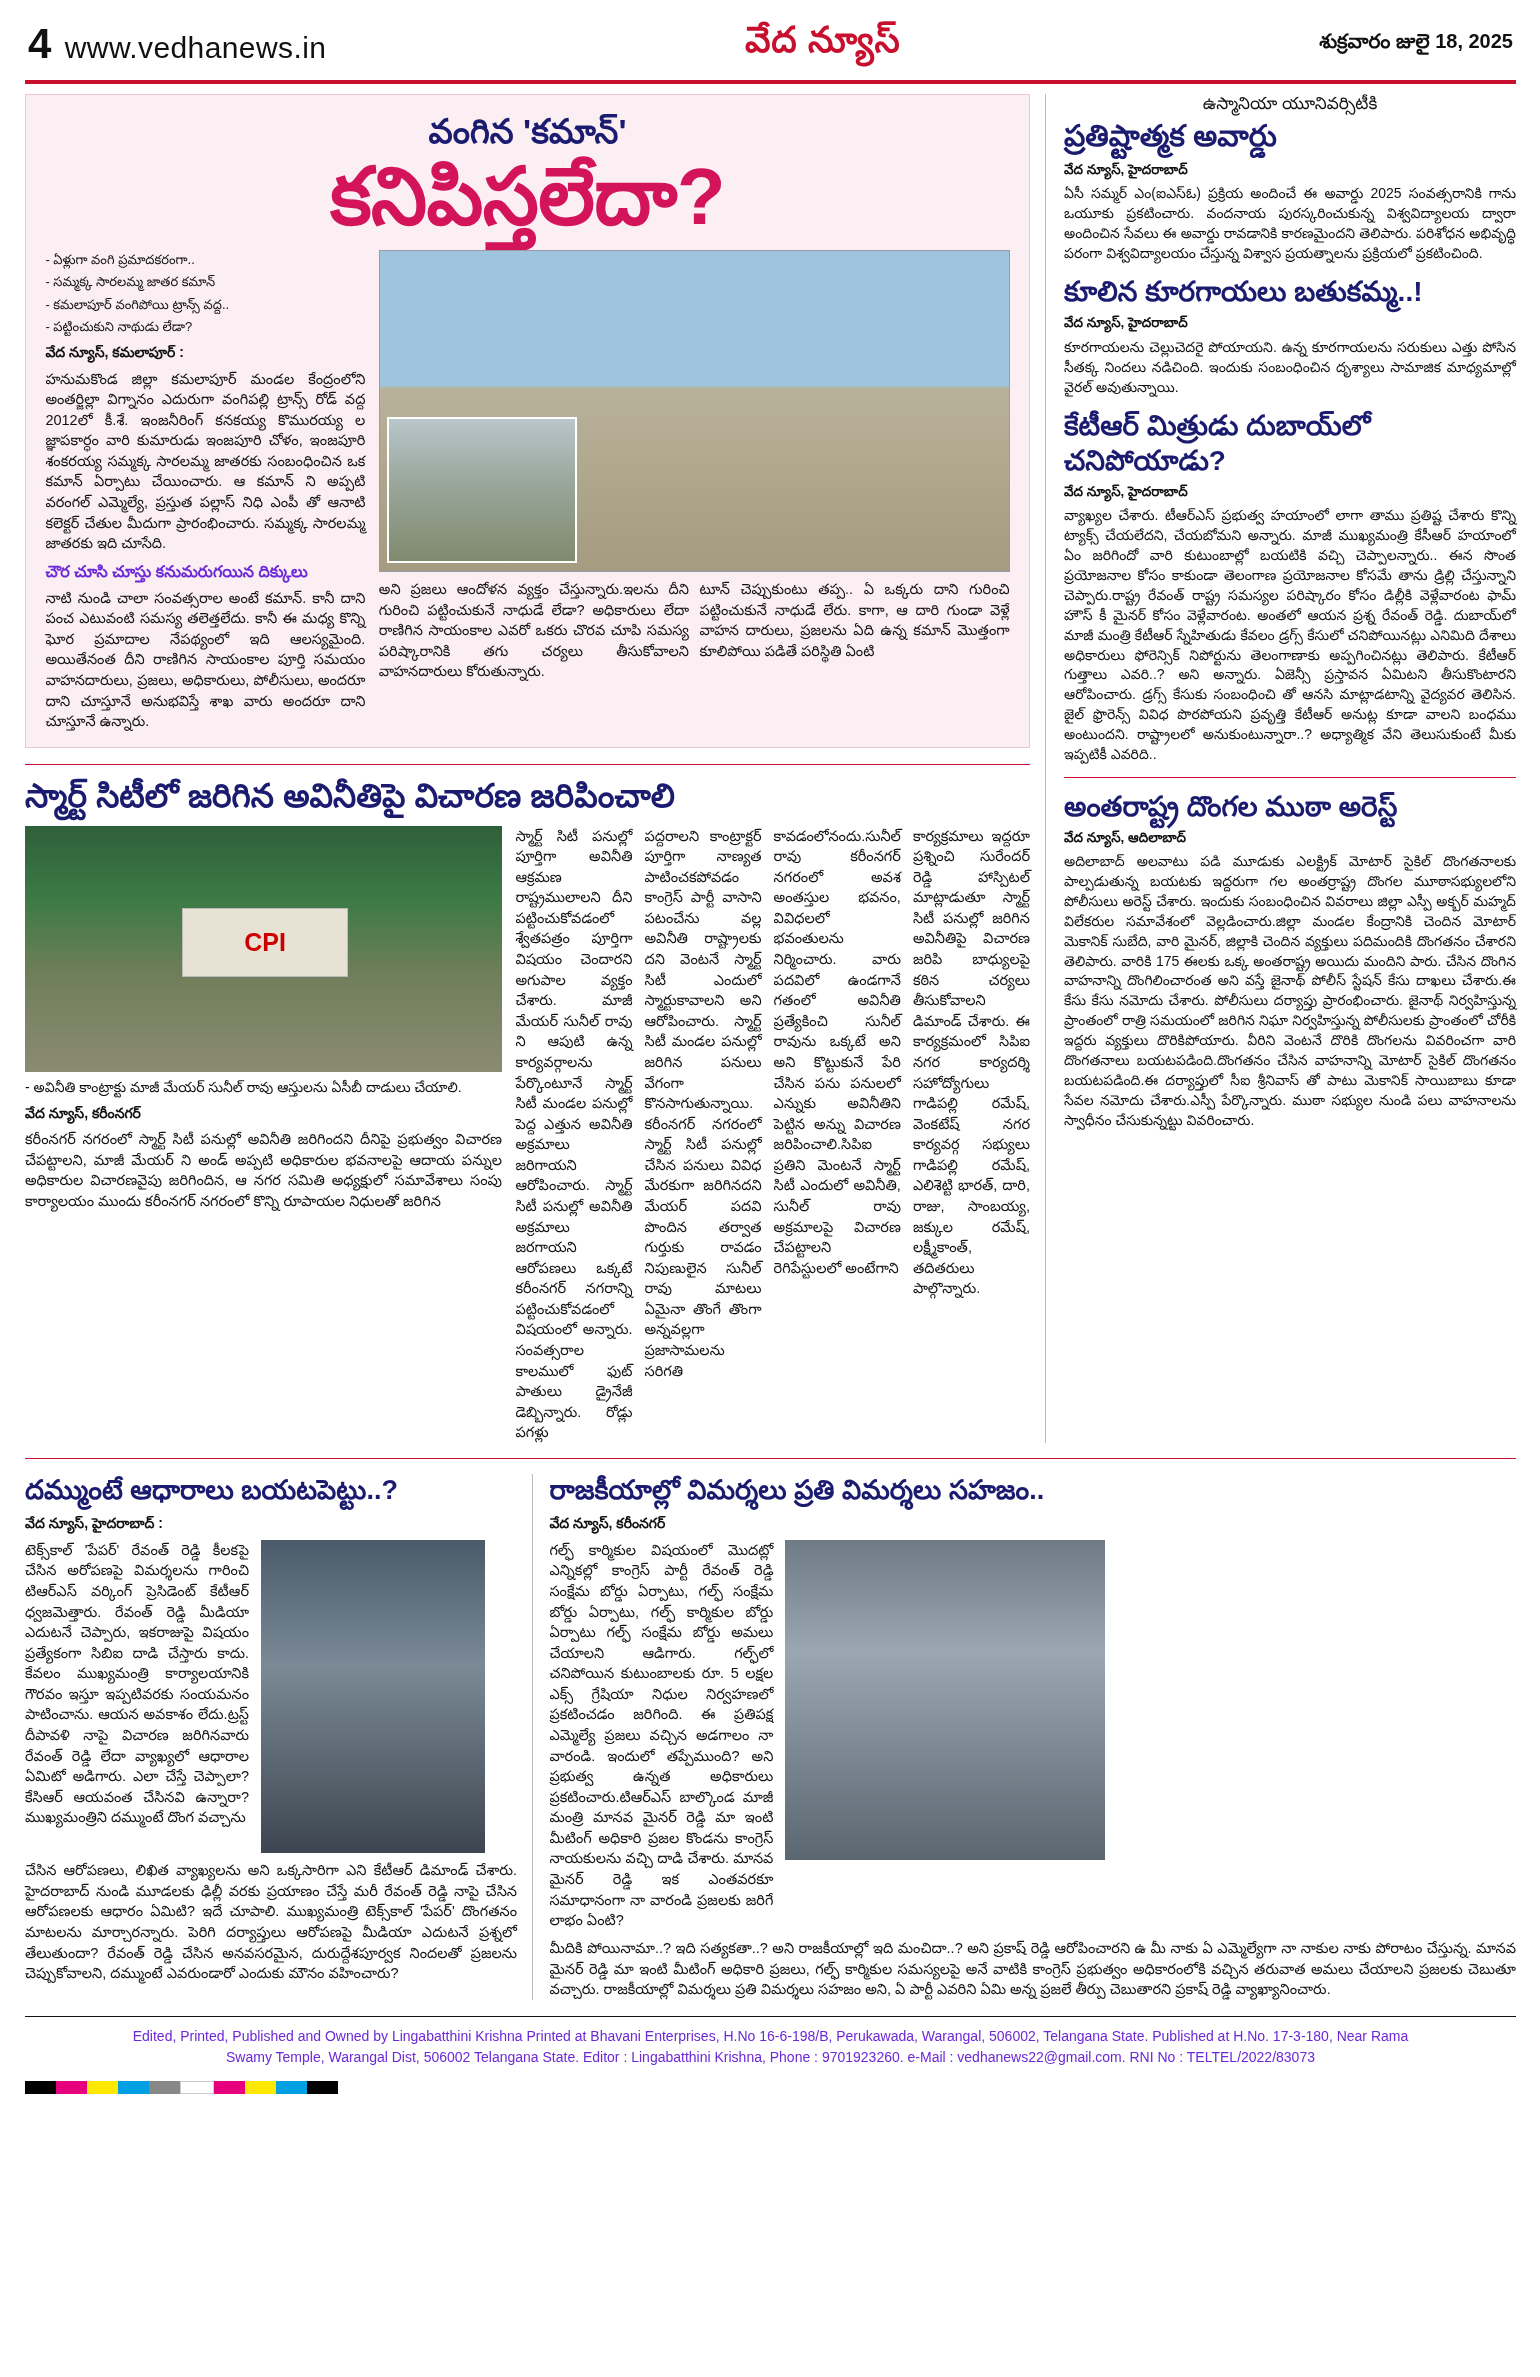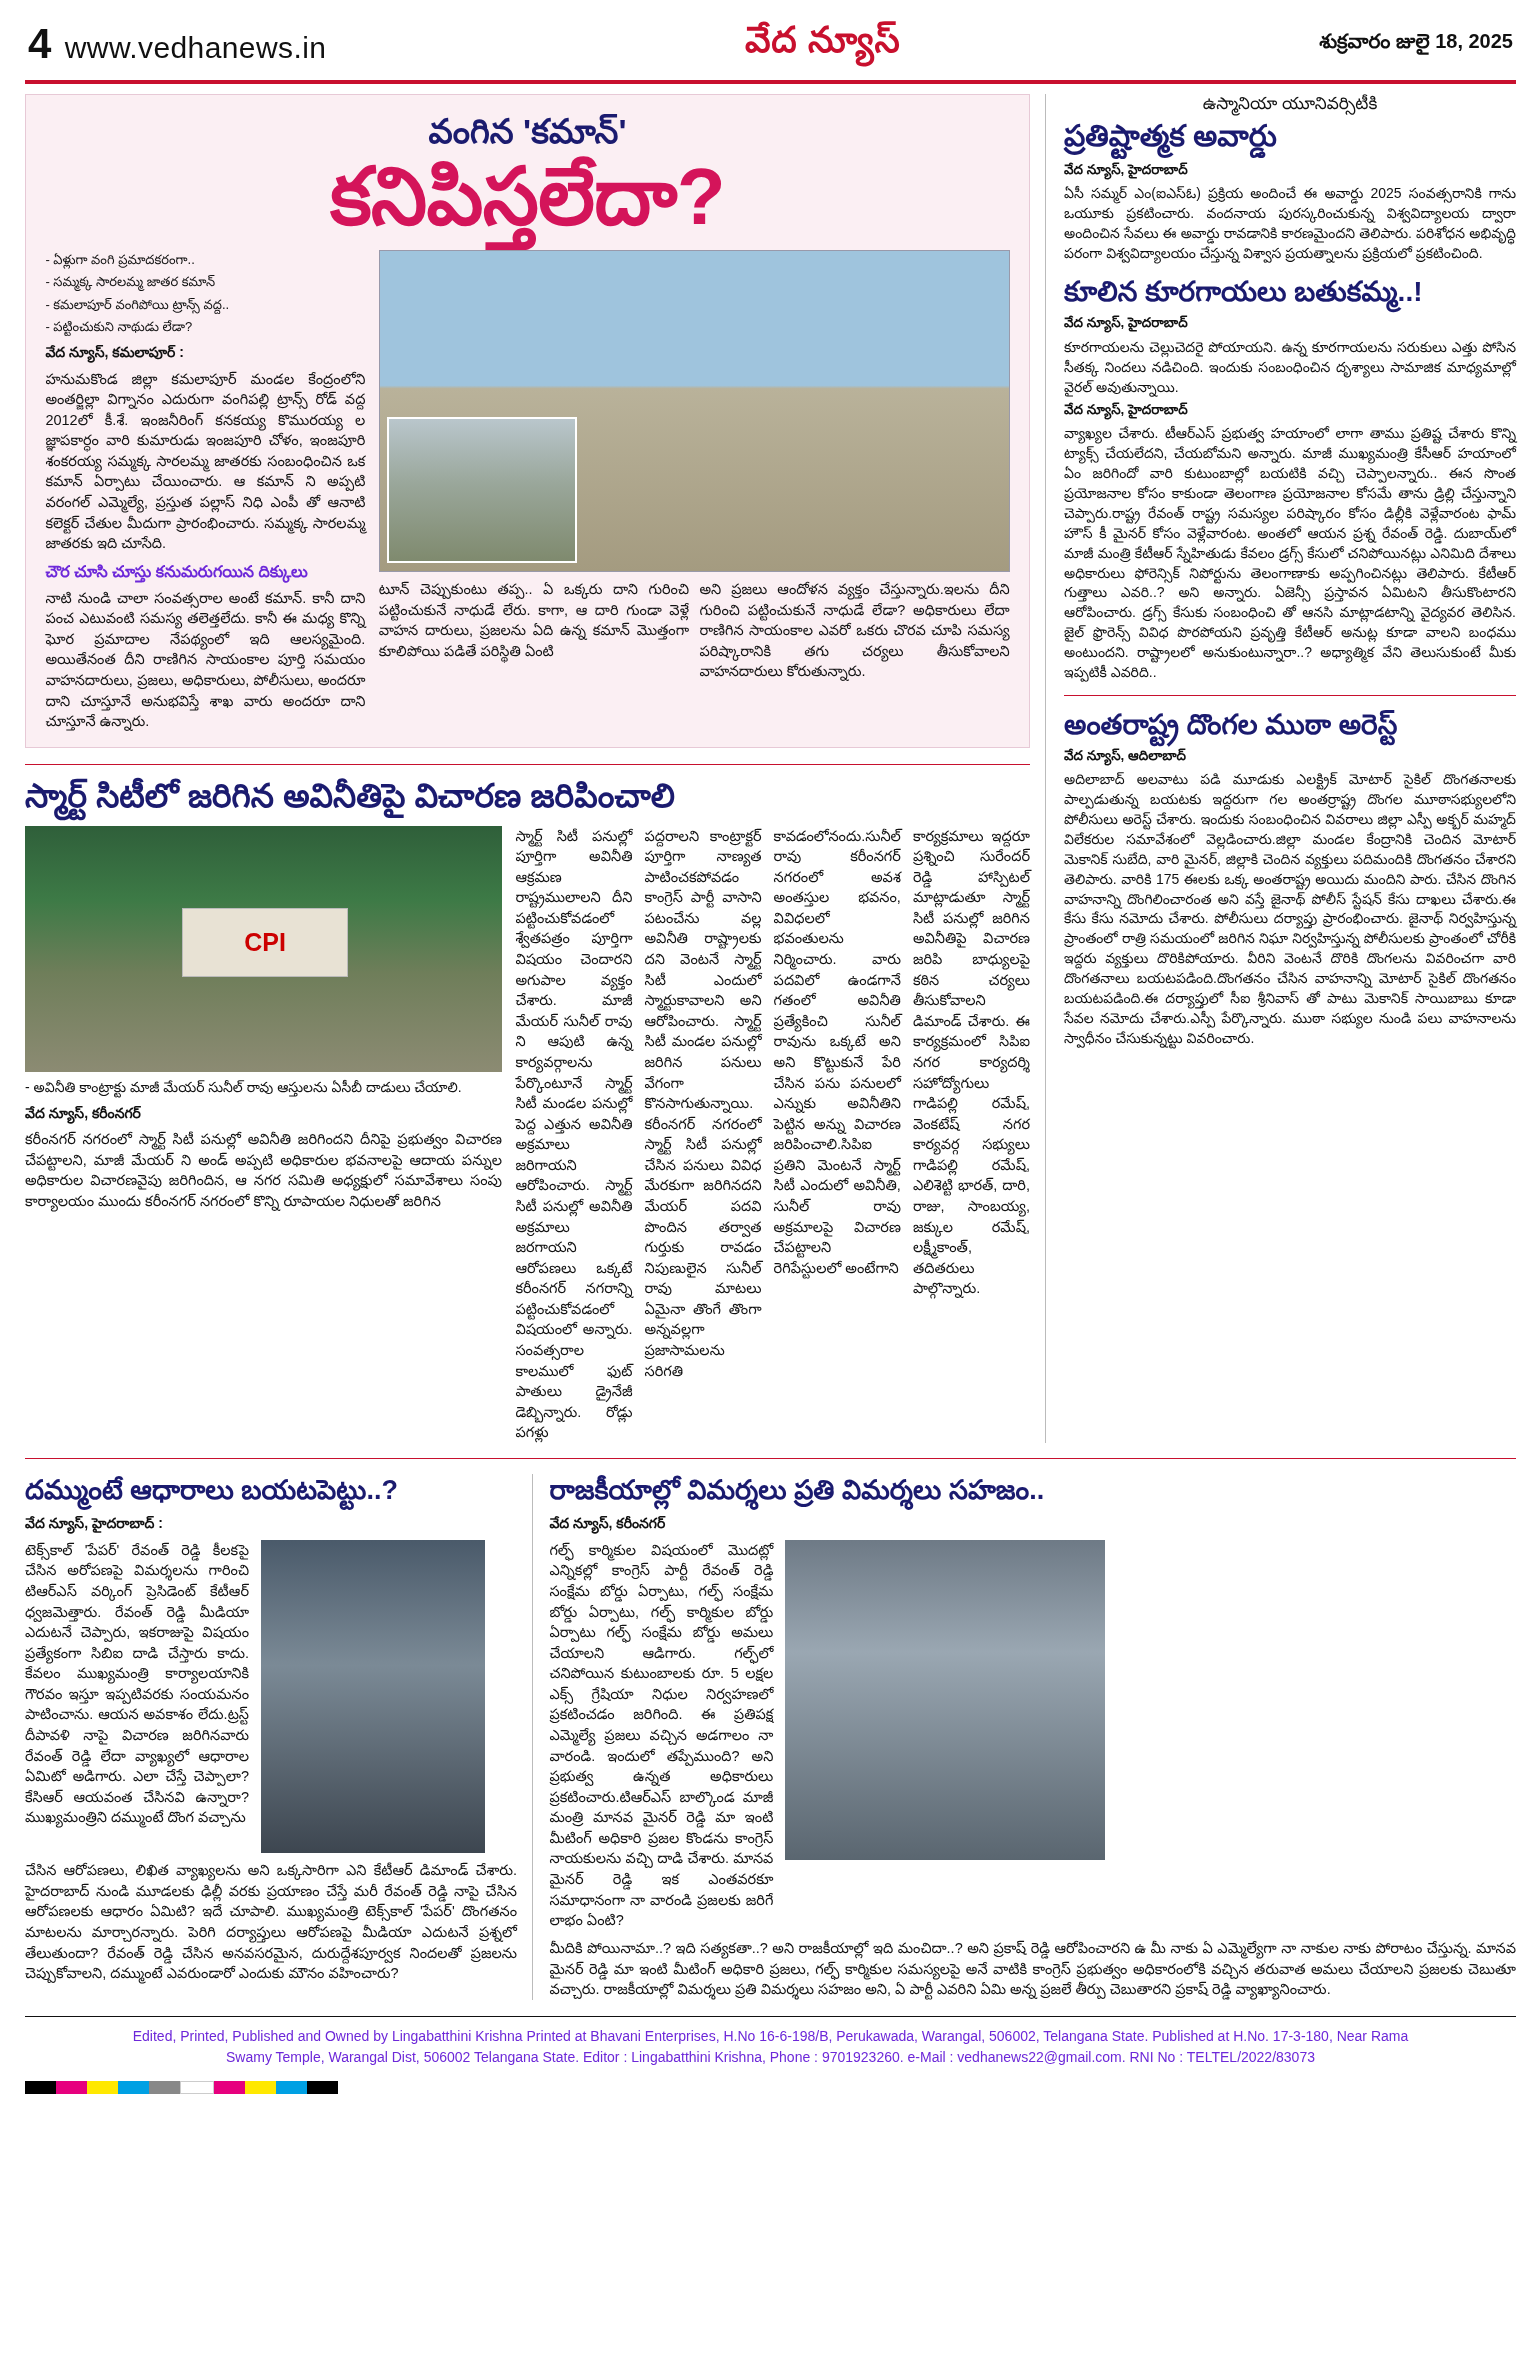--- a/index.html
+++ b/index.html
@@ -159,22 +159,22 @@
             <div class="ptext">హనుమకొండ జిల్లా కమలాపూర్ మండల కేంద్రంలోని అంతర్జిల్లా విగ్నానం ఎదురుగా వంగిపల్లి ట్రాన్స్ రోడ్ వద్ద 2012లో కీ.శే. ఇంజనీరింగ్ కనకయ్య కొమురయ్య ల జ్ఞాపకార్ధం వారి కుమారుడు ఇంజపూరి చోళం, ఇంజపూరి శంకరయ్య సమ్మక్క సారలమ్మ జాతరకు సంబంధించిన ఒక కమాన్ ఏర్పాటు చేయించారు. ఆ కమాన్ ని అప్పటి వరంగల్ ఎమ్మెల్యే, ప్రస్తుత పల్లాస్ నిధి ఎంపీ తో ఆనాటి కలెక్టర్ చేతుల మీదుగా ప్రారంభించారు. సమ్మక్క సారలమ్మ జాతరకు ఇది చూసేది.</div>
             <div class="subhead-red">చౌర చూసి చూస్తు కనుమరుగయిన దిక్కులు</div>
             <div class="ptext">నాటి నుండి చాలా సంవత్సరాల అంటే కమాన్. కానీ దాని పంచ ఎటువంటి సమస్య తలెత్తలేదు. కానీ ఈ మధ్య కొన్ని ఘోర ప్రమాదాల నేపథ్యంలో ఇది ఆలస్యమైంది. అయితేనంత దీని రాణిగిన సాయంకాల పూర్తి సమయం వాహనదారులు, ప్రజలు, అధికారులు, పోలీసులు, అందరూ దాని చూస్తూనే అనుభవిస్తే శాఖ వారు అందరూ దాని చూస్తూనే ఉన్నారు.</div>
           </div>
 
           <div class="lead-col-b">
             <div class="photo ph-main">
               <div class="ph-inset"></div>
             </div>
             <div class="cap-grid">
+              <div class="ptext">అని ప్రజలు ఆందోళన వ్యక్తం చేస్తున్నారు.ఇలను దీని గురించి పట్టించుకునే నాధుడే లేడా? అధికారులు లేదా రాణిగిన సాయంకాల ఎవరో ఒకరు చొరవ చూపి సమస్య పరిష్కారానికి తగు చర్యలు తీసుకోవాలని వాహనదారులు కోరుతున్నారు.</div>
               <div class="ptext">టూన్ చెప్పుకుంటు తప్ప.. ఏ ఒక్కరు దాని గురించి పట్టించుకునే నాధుడే లేరు. కాగా, ఆ దారి గుండా వెళ్లే వాహన దారులు, ప్రజలను ఏది ఉన్న కమాన్ మొత్తంగా కూలిపోయి పడితే పరిస్థితి ఏంటి</div>
-              <div class="ptext">అని ప్రజలు ఆందోళన వ్యక్తం చేస్తున్నారు.ఇలను దీని గురించి పట్టించుకునే నాధుడే లేడా? అధికారులు లేదా రాణిగిన సాయంకాల ఎవరో ఒకరు చొరవ చూపి సమస్య పరిష్కారానికి తగు చర్యలు తీసుకోవాలని వాహనదారులు కోరుతున్నారు.</div>
             </div>
           </div>
         </div>
       </div>
 
       <div class="sec2">
         <div class="head-blue">స్మార్ట్ సిటీలో జరిగిన అవినీతిపై విచారణ జరిపించాలి</div>
         <div class="sec2-body">
           <div class="sec2-photo">
             <div class="ph-rally">
@@ -204,20 +204,21 @@
         <div class="rail-text">ఏసీ సమ్మర్ ఎం(ఐఎస్ఓ) ప్రక్రియ అందించే ఈ అవార్డు 2025 సంవత్సరానికి గాను ఒయూకు ప్రకటించారు. వందనాయ పురస్కరించుకున్న విశ్వవిద్యాలయ ద్వారా అందించిన సేవలు ఈ అవార్డు రావడానికి కారణమైందని తెలిపారు. పరిశోధన అభివృద్ధి పరంగా విశ్వవిద్యాలయం చేస్తున్న విశ్వాస ప్రయత్నాలను ప్రక్రియలో ప్రకటించింది.</div>
       </div>
 
       <div>
         <div class="rail-head-left">కూలిన కూరగాయలు బతుకమ్మ..!</div>
         <div class="rail-byline">వేద న్యూస్, హైదరాబాద్</div>
         <div class="rail-text">కూరగాయలను చెల్లుచెదరై పోయాయని. ఉన్న కూరగాయలను సరుకులు ఎత్తు పోసిన సీతక్క నిందలు నడిచింది. ఇందుకు సంబంధించిన దృశ్యాలు సామాజిక మాధ్యమాల్లో వైరల్ అవుతున్నాయి.</div>
       </div>
 
       <div>
+        <div class="rail-head-left">కేటీఆర్ మిత్రుడు దుబాయ్‌లో చనిపోయాడు?</div>
         <div class="rail-byline">వేద న్యూస్, హైదరాబాద్</div>
         <div class="rail-text">వ్యాఖ్యల చేశారు. టీఆర్ఎస్ ప్రభుత్వ హయాంలో లాగా తాము ప్రతిష్ట చేశారు కొన్ని ట్యాక్స్ చేయలేదని, చేయబోమని అన్నారు. మాజీ ముఖ్యమంత్రి కేసీఆర్ హయాంలో ఏం జరిగిందో వారి కుటుంబాల్లో బయటికి వచ్చి చెప్పాలన్నారు.. ఈన సొంత ప్రయోజనాల కోసం కాకుండా తెలంగాణ ప్రయోజనాల కోసమే తాను డ్రిల్లి చేస్తున్నాని చెప్పారు.రాష్ట్ర రేవంత్ రాష్ట్ర సమస్యల పరిష్కారం కోసం డిల్లీకి వెళ్లేవారంట ఫామ్ హౌస్ కీ మైనర్ కోసం వెళ్లేవారంట. అంతలో ఆయన ప్రశ్న రేవంత్ రెడ్డి. దుబాయ్‌లో మాజీ మంత్రి కేటీఆర్ స్నేహితుడు కేవలం డ్రగ్స్ కేసులో చనిపోయినట్లు ఎనిమిది దేశాలు అధికారులు ఫోరెన్సిక్ నిపోర్టును తెలంగాణాకు అప్పగించినట్లు తెలిపారు. కేటీఆర్ గుత్తాలు ఎవరి..? అని అన్నారు. ఏజెన్సీ ప్రస్తావన ఏమిటని తీసుకొంటారని ఆరోపించారు. డ్రగ్స్ కేసుకు సంబంధించి తో ఆనసి మాట్లాడటాన్ని వైద్యవర తెలిసిన. జైల్ ఫ్రొరెన్స్ వివిధ పొరపోయని ప్రవృత్తి కేటీఆర్ అనుట్ల కూడా వాలని బంధము అంటుందని. రాష్ట్రాలలో అనుకుంటున్నారా..? అధ్యాత్మిక వేని తెలుసుకుంటే మీకు ఇప్పటికీ ఎవరిది..</div>
       </div>
 
       <div class="rail-sep"></div>
 
       <div>
         <div class="rail-head-left">అంతరాష్ట్ర దొంగల ముఠా అరెస్ట్</div>
         <div class="rail-byline">వేద న్యూస్, ఆదిలాబాద్</div>
         <div class="rail-text">అదిలాబాద్ అలవాటు పడి మూడుకు ఎలక్ట్రిక్ మోటార్ సైకిల్ దొంగతనాలకు పాల్పడుతున్న బయటకు ఇద్దరుగా గల అంతర్రాష్ట్ర దొంగల మూఠాసభ్యులలోని పోలీసులు అరెస్ట్ చేశారు. ఇందుకు సంబంధించిన వివరాలు జిల్లా ఎస్పీ అక్బర్ మహ్మద్ విలేకరుల సమావేశంలో వెల్లడించారు.జిల్లా మండల కేంద్రానికి చెందిన మోటార్ మెకానిక్ సుబేది, వారి మైనర్, జిల్లాకి చెందిన వ్యక్తులు పదిమందికి దొంగతనం చేశారని తెలిపారు. వారికి 175 ఈలకు ఒక్క అంతరాష్ట్ర అయిదు మందిని పారు. చేసిన దొంగిన వాహనాన్ని దొంగిలించారంత అని వస్తే జైనాథ్ పోలీస్ స్టేషన్ కేసు దాఖలు చేశారు.ఈ కేసు కేసు నమోదు చేశారు. పోలీసులు దర్యాప్తు ప్రారంభించారు. జైనాథ్ నిర్వహిస్తున్న ప్రాంతంలో రాత్రి సమయంలో జరిగిన నిఘా నిర్వహిస్తున్న పోలీసులకు ప్రాంతంలో చోరీకి ఇద్దరు వ్యక్తులు దొరికిపోయారు. వీరిని వెంటనే దొరికి దొంగలను వివరించగా వారి దొంగతనాలు బయటపడింది.దొంగతనం చేసిన వాహనాన్ని మోటార్ సైకిల్ దొంగతనం బయటపడింది.ఈ దర్యాప్తులో సీఐ శ్రీనివాస్ తో పాటు మెకానిక్ సాయిబాబు కూడా సేవల నమోదు చేశారు.ఎస్పీ పేర్కొన్నారు. ముఠా సభ్యుల నుండి పలు వాహనాలను స్వాధీనం చేసుకున్నట్టు వివరించారు.</div>

